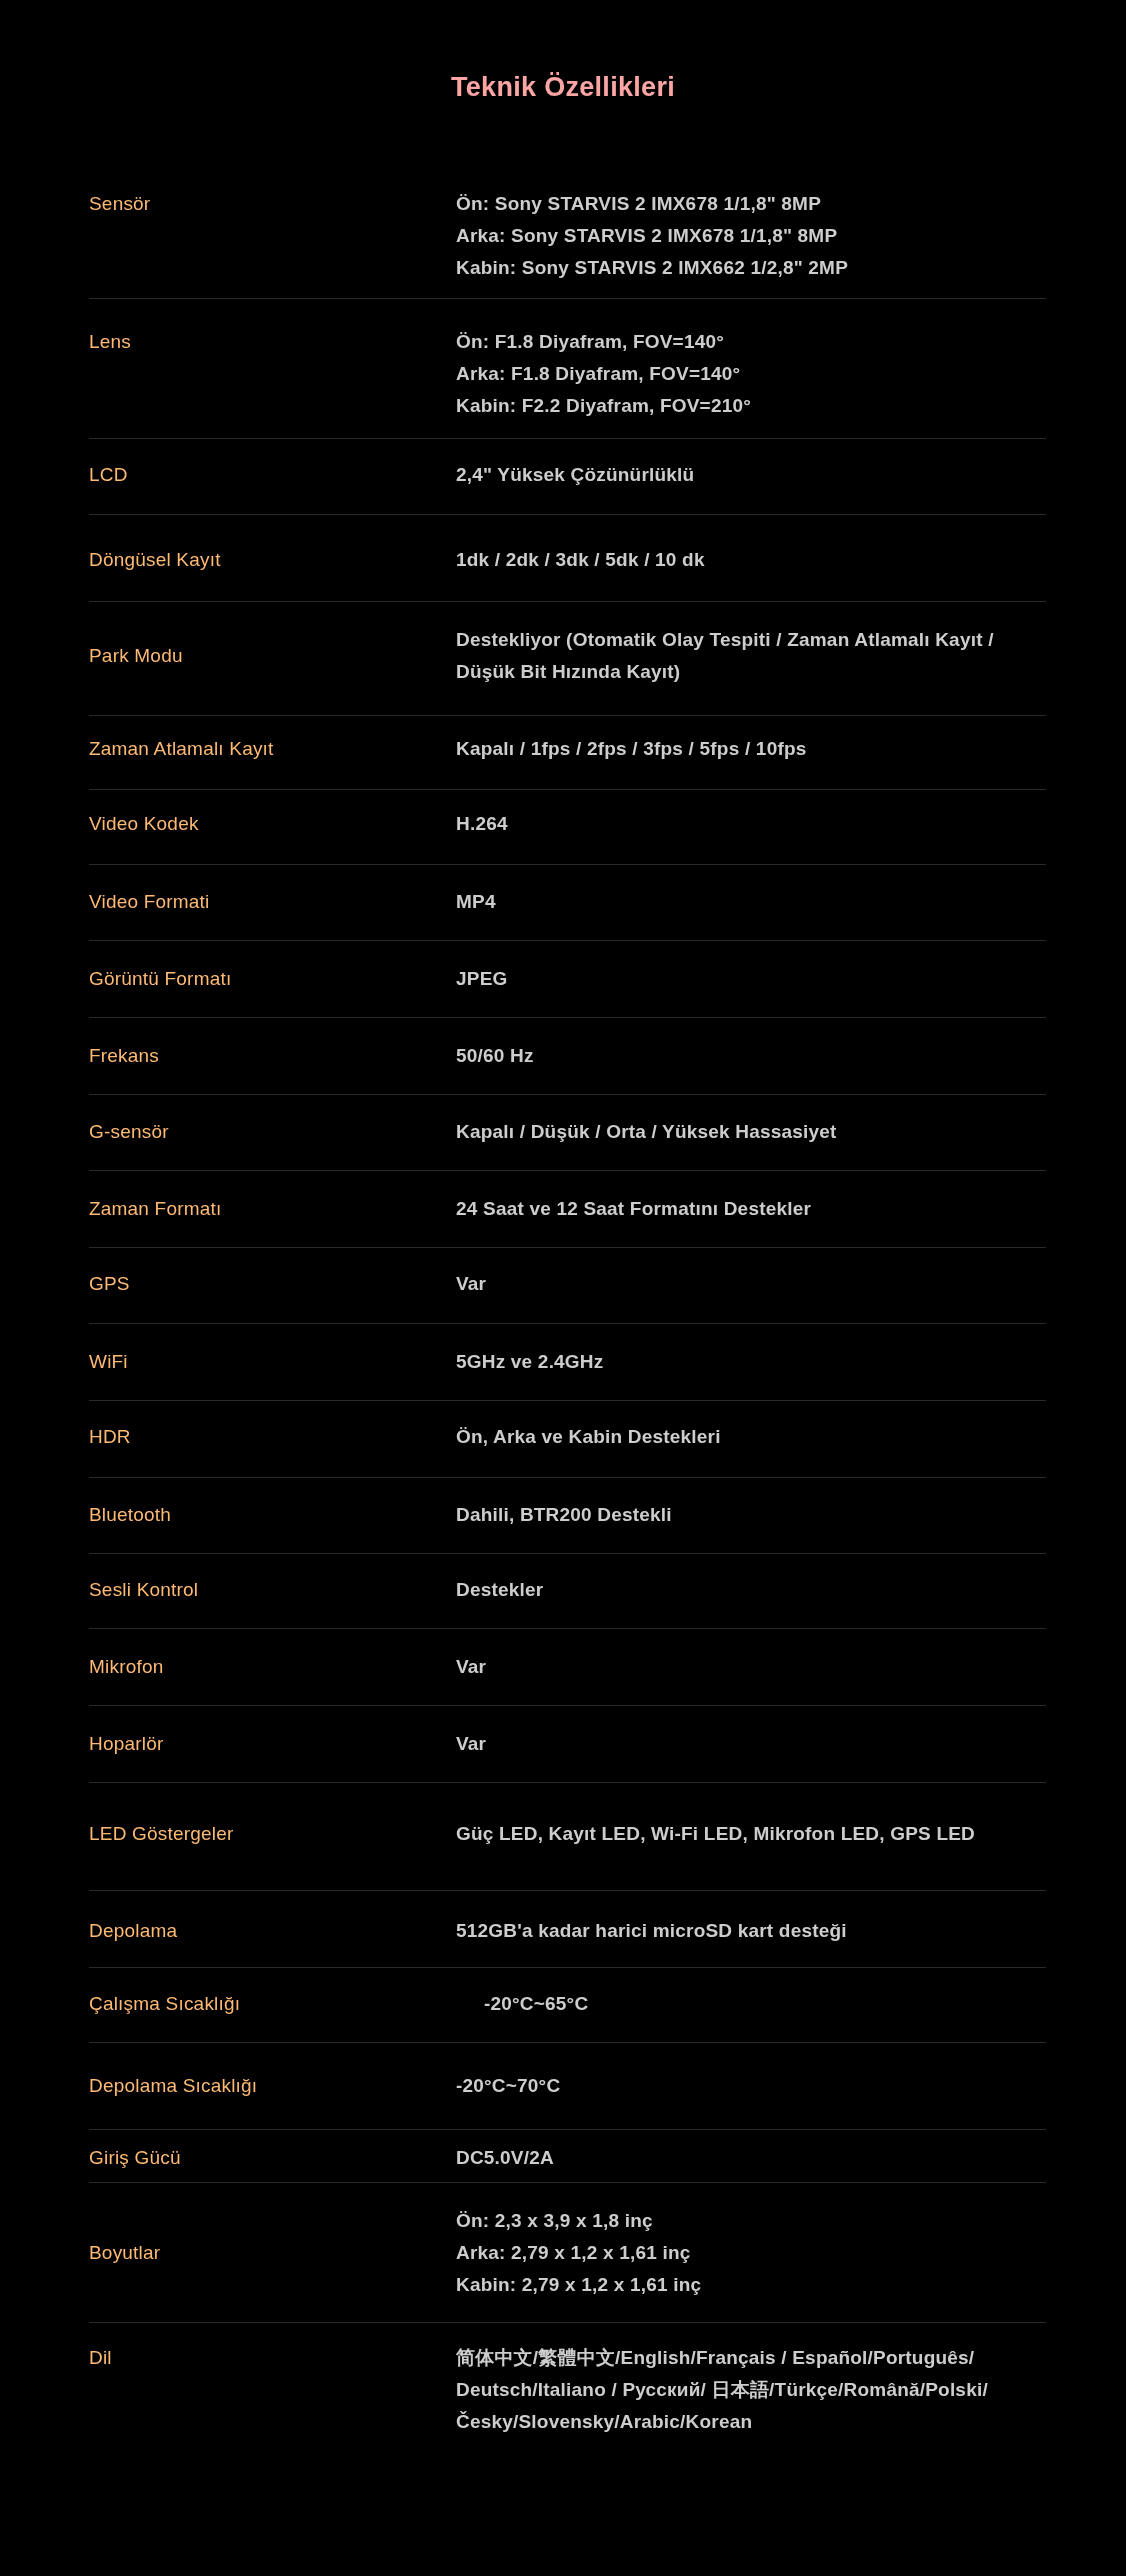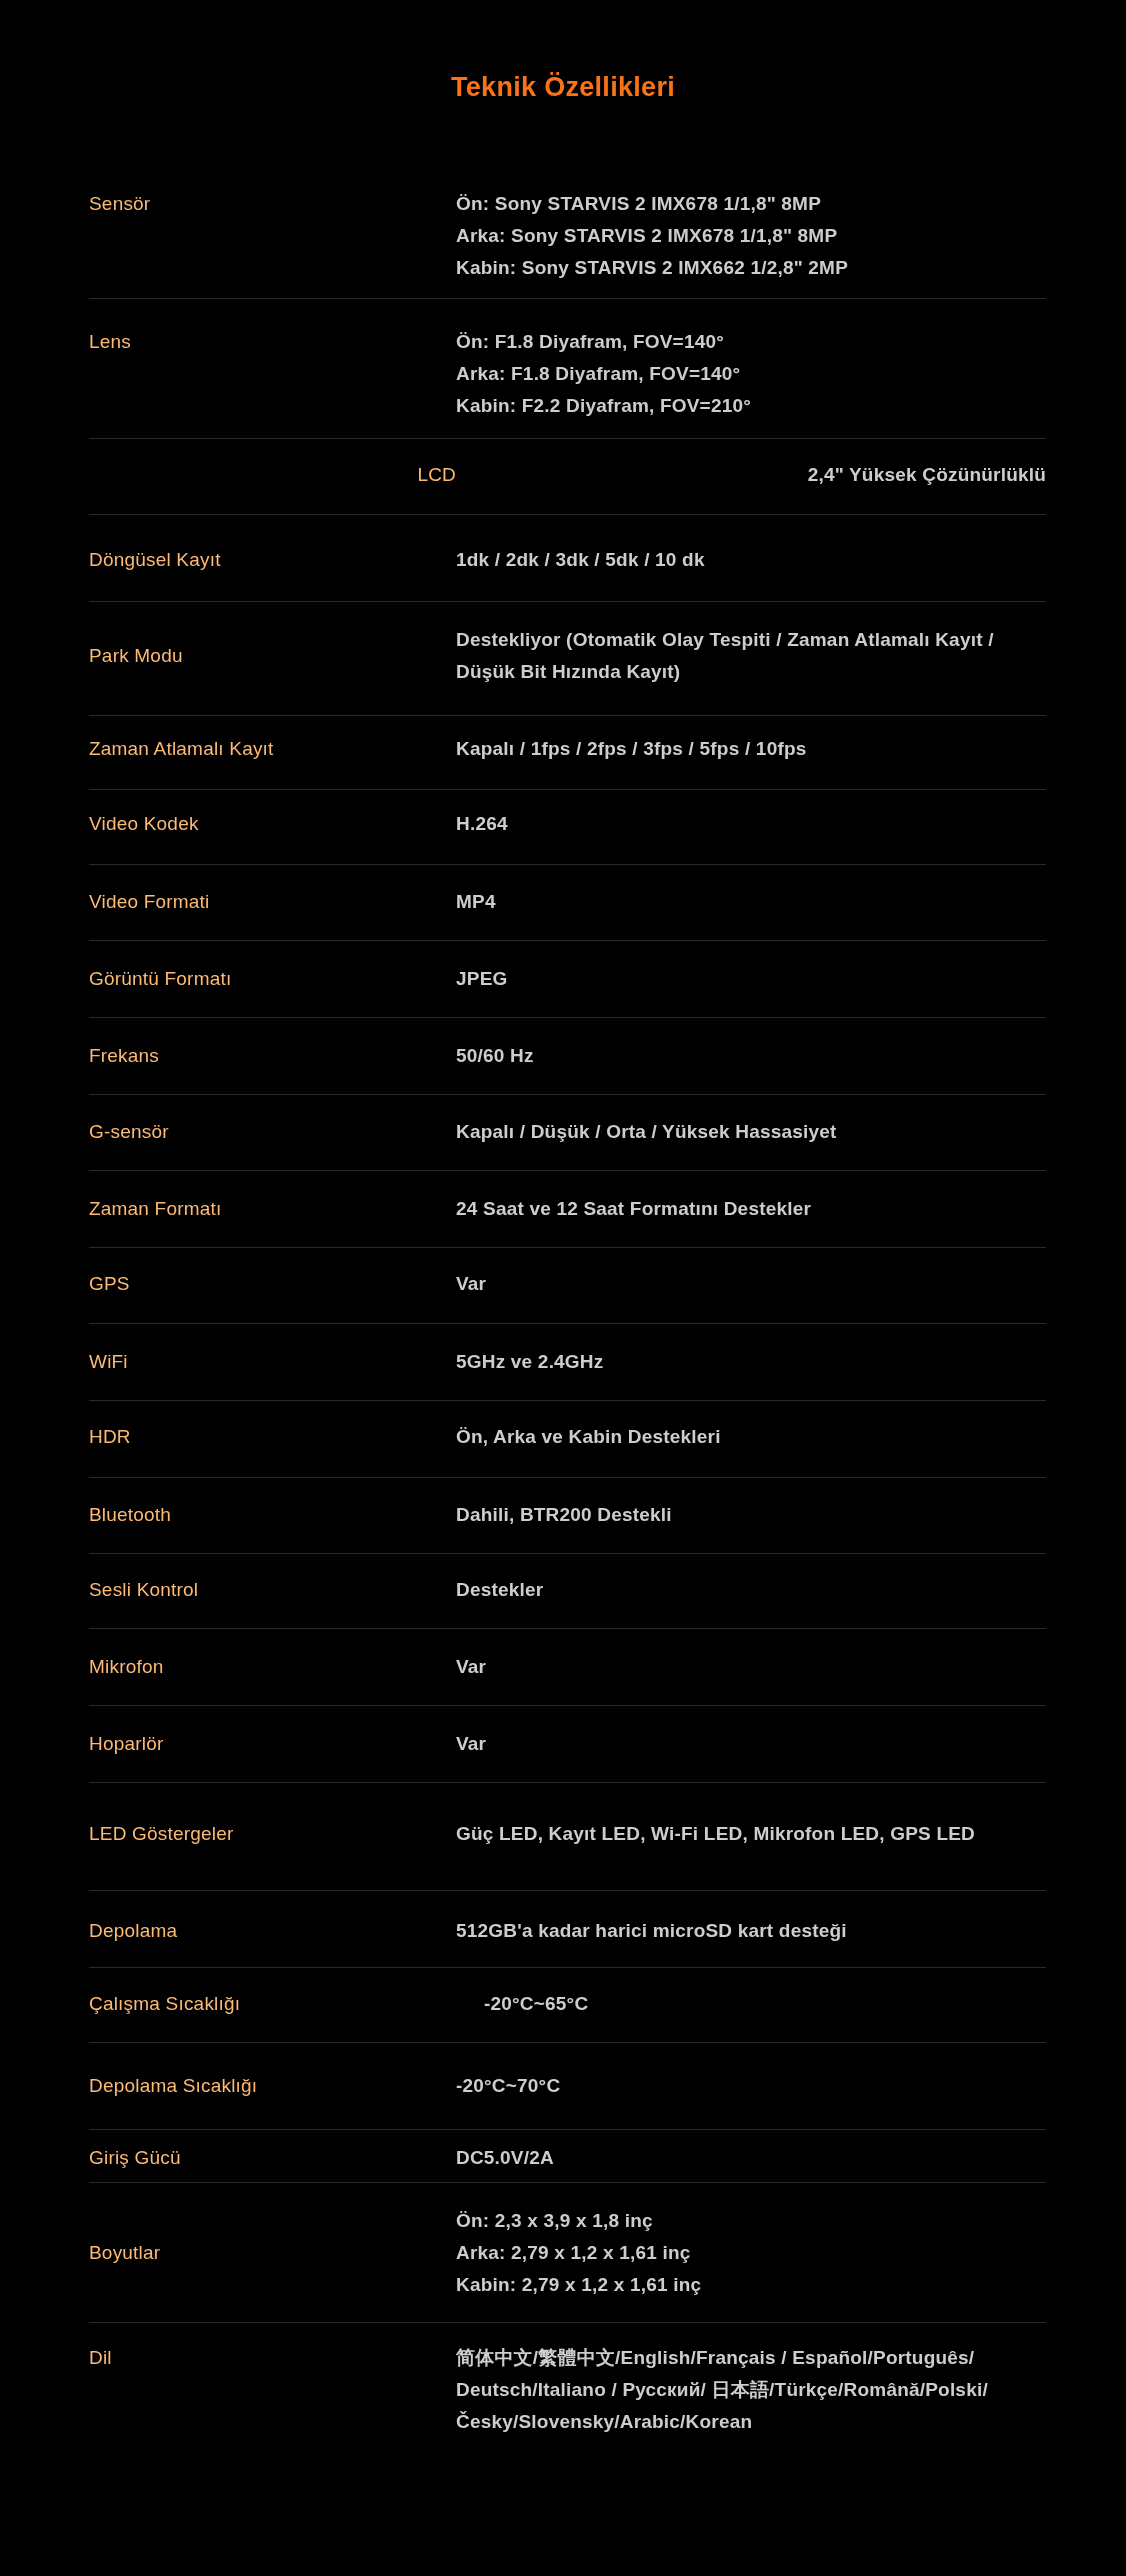--- a/index.html
+++ b/index.html
@@ -16,21 +16,21 @@
   .page {
     width: 1126px;
     min-height: 2576px;
     background: #000000;
     overflow: hidden;
   }
   .title {
     padding-top: 73px;
     margin: 0;
     text-align: center;
-    color: #f97316;
+    color: #fca5a5;
     font-size: 27px;
     line-height: 29px;
     font-weight: 700;
     letter-spacing: 0.3px;
   }
   .rows {
     width: 957px;
     margin: 0 80px 0 89px;
   }
   .row {
@@ -54,21 +54,21 @@
     font-size: 19px;
     line-height: 32px;
     font-weight: 700;
     letter-spacing: 0.2px;
   }
   .value .vline { display: block; }
 
   
   .row:nth-child(1)  { padding-top: 86px; padding-bottom: 14px; }
   .row:nth-child(2)  { padding-top: 26.5px;  padding-bottom: 16px; }
-  .row:nth-child(3)  { padding-top: 20px;  padding-bottom: 23px; text-align: right; }
+  .row:nth-child(3)  { padding-top: 20px;  padding-bottom: 23px; }
   .row:nth-child(4)  { padding-top: 29px;  padding-bottom: 25px; }
   .row:nth-child(5)  { padding-top: 22px;  padding-bottom: 27px; align-items: center; }
   .row:nth-child(6)  { padding-top: 17px;  padding-bottom: 24px; }
   .row:nth-child(7)  { padding-top: 18.6px;  padding-bottom: 24px; }
   .row:nth-child(8)  { padding-top: 21px;  padding-bottom: 22px; }
   .row:nth-child(9)  { padding-top: 22px;  padding-bottom: 22px; }
   .row:nth-child(10) { padding-top: 22px;  padding-bottom: 22px; }
   .row:nth-child(11) { padding-top: 21px;  padding-bottom: 22px; }
   .row:nth-child(12) { padding-top: 22px;  padding-bottom: 22px; }
   .row:nth-child(13) { padding-top: 20px;  padding-bottom: 22.5px; }

